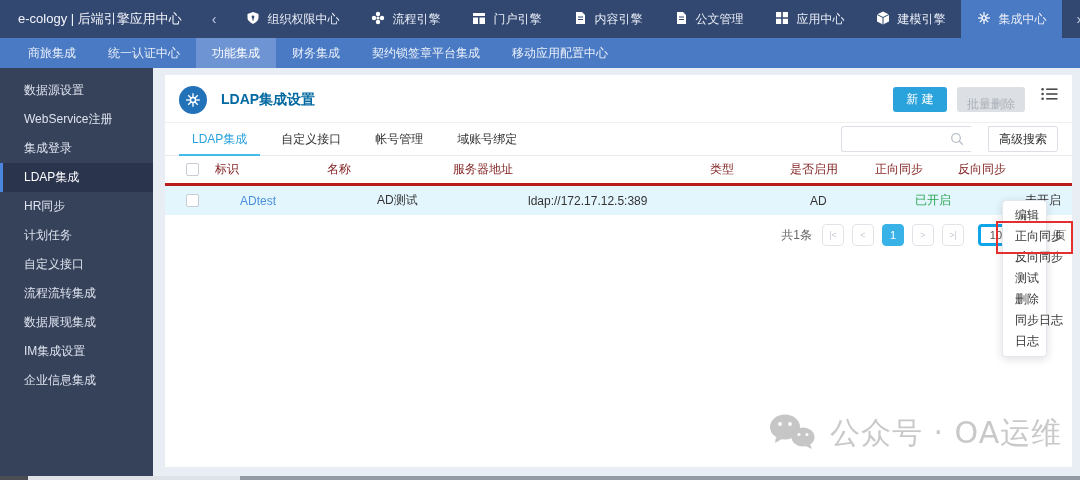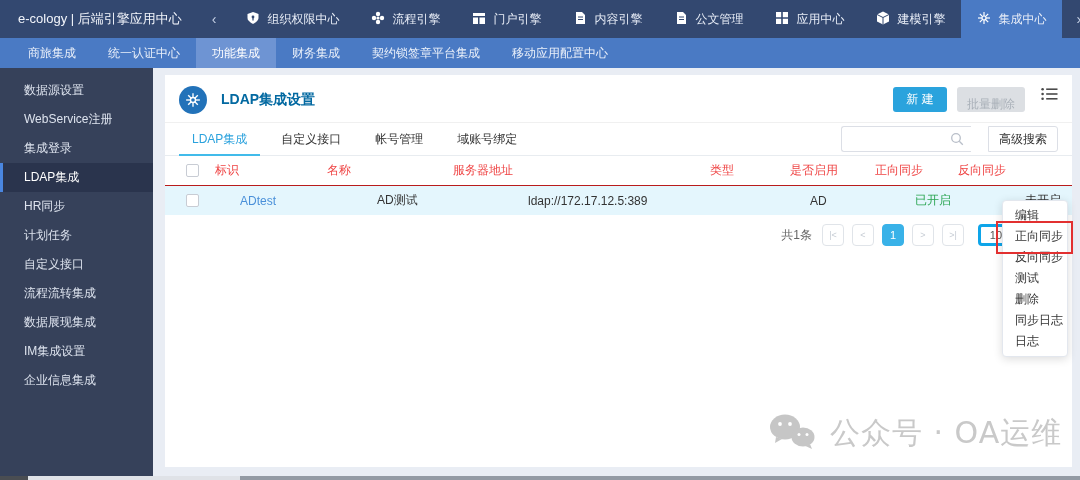--- a/index.html
+++ b/index.html
@@ -38,36 +38,36 @@
   .tab { padding:0 13px; line-height:32px; color:#333; font-size:12px; position:relative; cursor:pointer; margin-right:8px; white-space:nowrap; }
   .tab.active { color:#2ba2dd; }
   .tab.active::after { content:""; position:absolute; left:0; right:0; bottom:-1px; height:2px; background:#41bbea; }
   .search-wrap { margin-left:auto; display:flex; align-items:center; padding:3px 0;gap:17px; }
   .search-box { position:relative; }
   .search-input { width:130px; height:26px; border:1px solid #dcdfe6; border-right:none; border-radius:3px 0 0 3px; padding:0 26px 0 8px; font-size:12px; font-family:inherit; color:#333; outline:none; }
   .mag { position:absolute; right:7px; top:6px; }
   .btn-adv { height:26px; background:#fff; border:1px solid #dcdfe6; border-radius:0 3px 3px 0; font-size:12px; color:#333; padding:0 10px; cursor:pointer; font-family:inherit; }
 
   .tgrid { display:grid; grid-template-columns:50px 112px 126px 257px 80px 85px 83px 87px 1fr; align-items:center; }
-  .thead { height:30px; color:#ef4444; font-size:12px; border-bottom:1px solid #b91c1c; }
+  .thead { height:30px; color:#7f1d1d; font-size:12px; border-bottom:3px solid #b91c1c; }
   .trow { height:29px; background:#e4f6fd; font-size:12px; color:#333;gap:25px; }
   .cb { width:13px; height:13px; border:1px solid #c8ccd4; border-radius:2px; background:#fff; margin-left:21px; display:inline-block; cursor:pointer; }
   .cell-link { color:#4a90d9; cursor:pointer; }
   .cell-green { color:#2aa552; }
   .dots { color:#2e7bd9; font-size:14px; font-weight:bold; cursor:pointer; justify-self:end; padding-right:12px; line-height:12px; }
 
   .pagerow { height:32px; display:flex; align-items:center; justify-content:flex-end; gap:8px; padding-right:6px; margin-top:4px; }
   .pg-total { color:#666; margin-right:2px; }
   .pg-btn { width:22px; height:22px; border:1px solid #e0e4e9; border-radius:4px; background:#fff; color:#c6ccd4; font-size:9px; display:flex; align-items:center; justify-content:center; cursor:pointer; font-family:inherit; }
   .pg-btn.active { background:#39b2e8; border-color:#39b2e8; color:#fff; font-size:11px; }
   .pg-select { height:22px; min-width:44px; border:3px solid #0ea5e9; border-radius:4px; background:#fff; color:#555; font-size:11px; display:flex; align-items:center; justify-content:center; gap:4px; cursor:pointer; margin-left:6px; }
   .pg-suffix { color:#666; margin-left:24px; }
 
   
-  .ctx-menu { position:absolute; left:1002px; top:200px; width:66px; background:#fff; border:1px solid #e3e7ee; border-radius:4px; box-shadow:0 2px 10px rgba(0,0,0,.14); padding:4px 0; z-index:20; }
+  .ctx-menu { position:absolute; left:1002px; top:200px; width:45px; background:#fff; border:1px solid #e3e7ee; border-radius:4px; box-shadow:0 2px 10px rgba(0,0,0,.14); padding:4px 0; z-index:20; }
   .ctx-item { height:21px; line-height:21px; padding:0 12px; font-size:12px; color:#333; cursor:pointer; white-space:nowrap; }
   .red-box { position:absolute; left:996px; top:221px; width:77px; height:33px; border:2px solid #e23030; z-index:22; pointer-events:none; }
 
   
   .watermark { position:absolute; left:768px; top:412px; display:flex; align-items:center; gap:14px; z-index:5; }
   .wm-text { font-size:30px; color:#c9c9c9; letter-spacing:1px; font-family:"DejaVu Sans",sans-serif; }
 
   
   .hscroll-track { position:absolute; left:0; top:476px; width:1080px; height:4px; background:#dfe2e7; z-index:30; }
   .hscroll-corner { position:absolute; left:0; top:476px; width:28px; height:4px; background:#4a4d52; z-index:31; }

